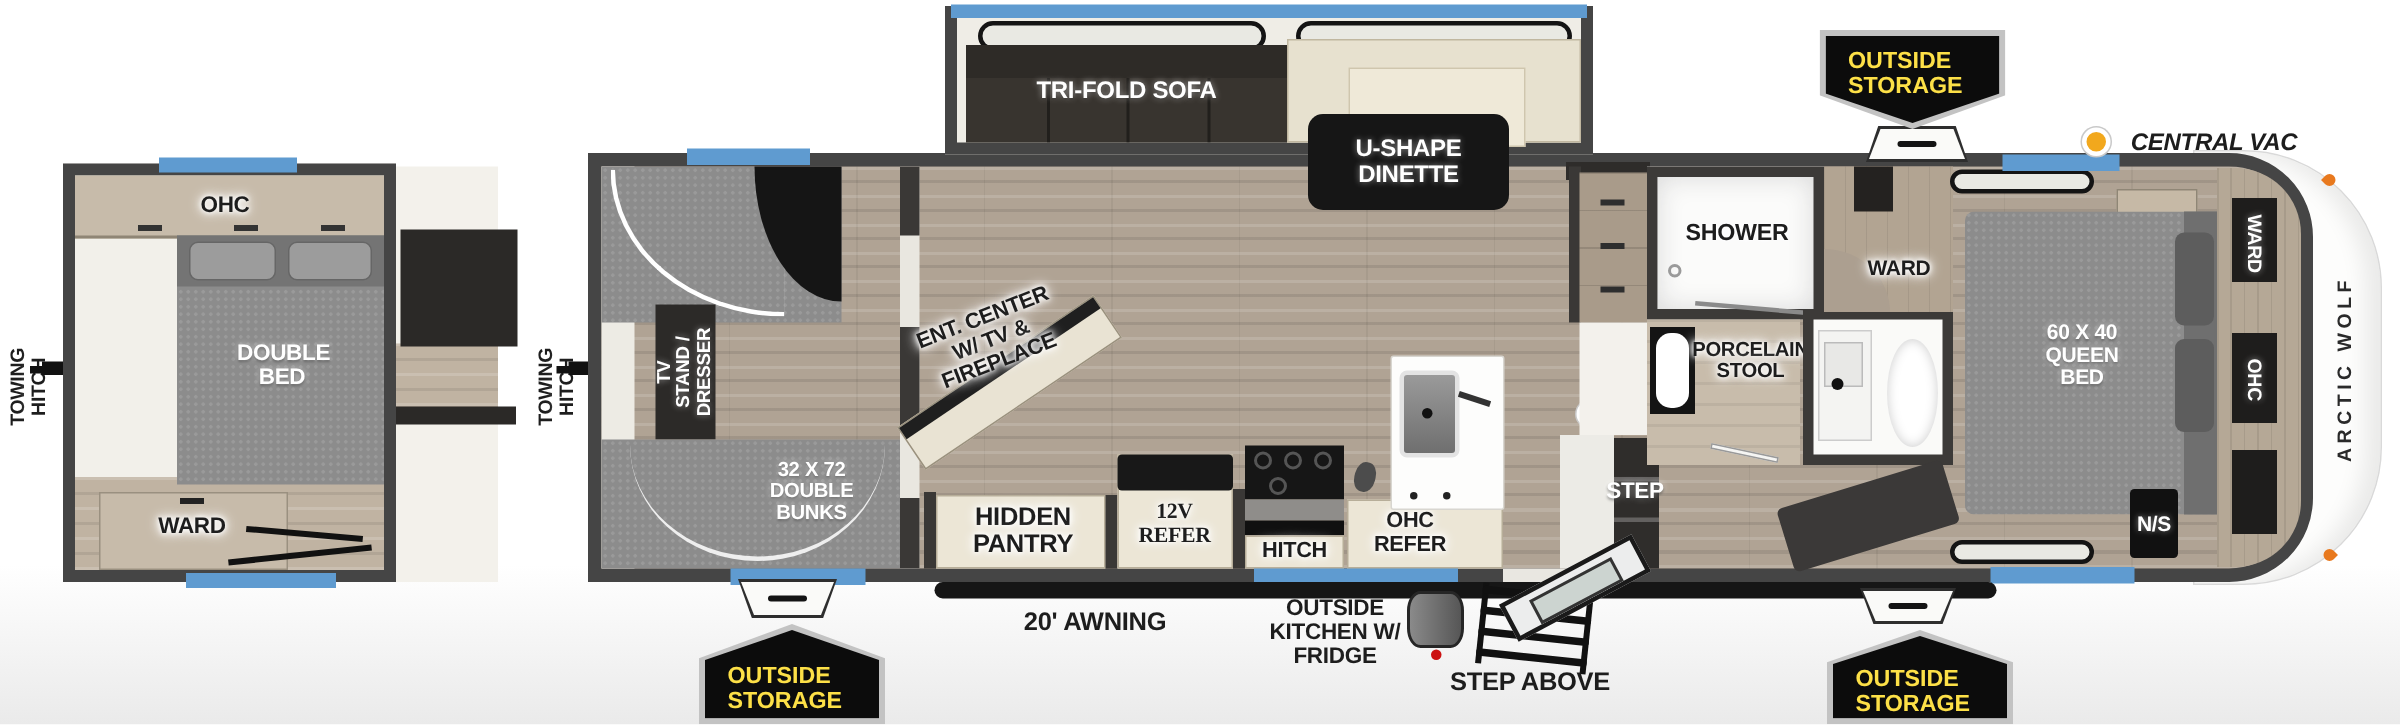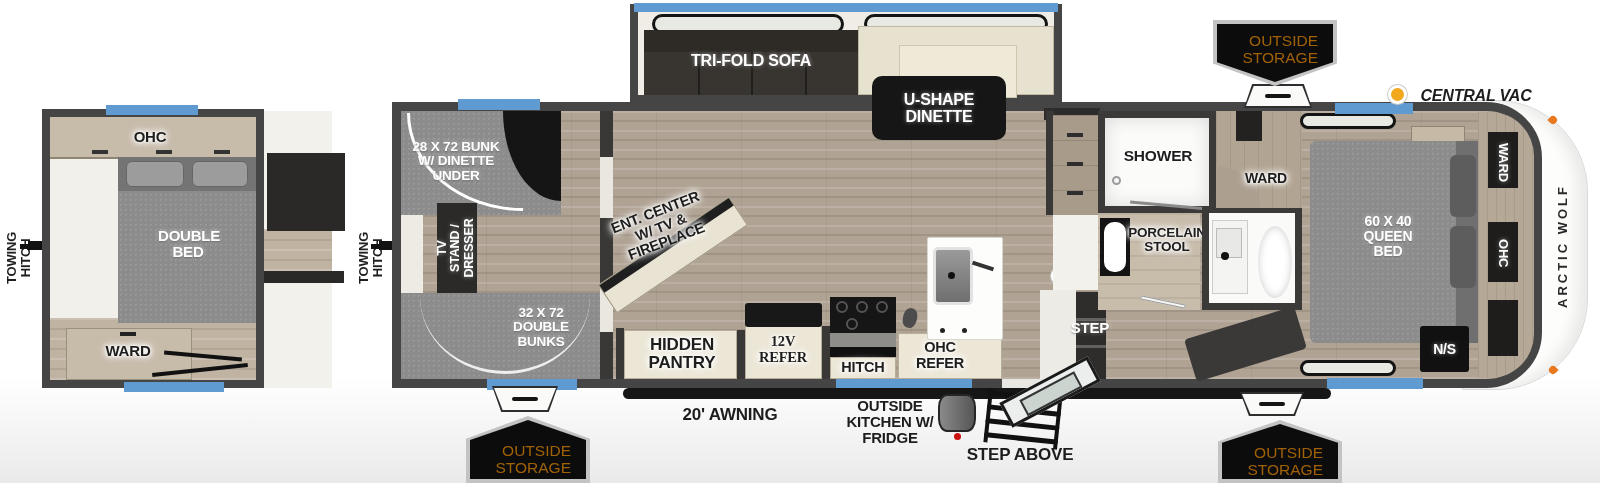--- a/index.html
+++ b/index.html
@@ -17,21 +17,21 @@
   .tan{background:#c7bbaa;}
   .darkwall{background:#3a3836;}
   .blue{background:#5f9bd0;}
   .lbl{font-weight:700;text-align:center;line-height:1.07;letter-spacing:-0.2px;}
   .lblD{color:#1d1d1d;text-shadow:0 0 3px #fff,0 0 5px #fff,0 0 8px #fff,0 0 10px #fff;}
   .lblW{color:#fff;text-shadow:0 0 4px rgba(255,255,255,.55),0 1px 2px rgba(0,0,0,.45);}
   .flexc{display:flex;align-items:center;justify-content:center;}
   .vlabel{writing-mode:vertical-rl;}
   .badge{background:#c3c3c3;}
   .badge-inner{position:absolute;inset:4px;background:#0c0c0c;display:flex;justify-content:center;}
-  .badge-text{width:86px;text-align:right;color:#a16207;font-weight:400;font-size:15.5px;line-height:1.1;}
+  .badge-text{width:86px;text-align:left;color:#fde047;font-weight:700;font-size:15.5px;line-height:1.1;}
   .clip-down{clip-path:polygon(0 0,100% 0,100% 66%,50% 100%,0 66%);}
   .clip-up{clip-path:polygon(50% 0,100% 34%,100% 100%,0 100%,0 34%);}
   .flap{background:#2e2e2e;}
   .flap-inner{position:absolute;inset:2px;background:#fafaf8;display:flex;align-items:center;justify-content:center;}
   .flap-dash{width:26px;height:4px;background:#141414;border-radius:2px;}
   .window-frame{border:3px solid #141414;border-radius:8px;background:#e9e9e3;}
 </style>
 </head>
 <body>
 
@@ -81,21 +81,20 @@
   <div class="a lbl vlabel" style="left:1556px;top:146px;height:200px;font-size:13px;letter-spacing:3px;color:#2a2a2a;transform:rotate(180deg);">ARCTIC WOLF</div>
   <div class="a" style="left:1549px;top:116px;width:8px;height:8px;background:#e8791e;border-radius:50% 50% 50% 0;transform:rotate(45deg);"></div>
   <div class="a" style="left:1549px;top:366px;width:8px;height:8px;background:#e8791e;border-radius:50% 0 50% 50%;transform:rotate(45deg);"></div>
 
   <div class="a wood" style="left:392px;top:102px;width:1150px;height:286px;border:9px solid #454545;border-radius:0 56px 56px 0;"></div>
 
   <div class="a" style="left:401px;top:111px;width:22px;height:268px;background:#edebe4;"></div>
   <div class="a gray" style="left:401px;top:111px;width:160px;height:104px;"></div>
   <div class="a" style="left:407px;top:113px;width:116px;height:98px;border-left:3px solid #fff;border-bottom:3px solid #fff;border-bottom-left-radius:100%;"></div>
   <div class="a" style="left:503px;top:111px;width:58px;height:90px;background:#151515;border-bottom-left-radius:100%;"></div>
-  <div class="a lbl lblW" style="left:408px;top:140px;width:96px;font-size:13.5px;">28 X 72 BUNK W/ DINETTE UNDER</div>
 
   <div class="a flexc" style="left:437px;top:203px;width:40px;height:90px;background:#2c2a28;">
     <div class="lbl lblW" style="transform:rotate(-90deg);width:78px;font-size:12.5px;">TV STAND / DRESSER</div>
   </div>
 
   <div class="a gray" style="left:401px;top:293px;width:210px;height:86px;"></div>
   <div class="a" style="left:420px;top:288px;width:170px;height:86px;border-bottom:3px solid rgba(255,255,255,.85);border-bottom-left-radius:50% 90%;border-bottom-right-radius:50% 90%;"></div>
   <div class="a lbl lblW" style="left:505px;top:306px;width:72px;font-size:13.5px;">32 X 72 DOUBLE BUNKS</div>
 
   <div class="a" style="left:600px;top:111px;width:13px;height:268px;background:#e9e7e0;"></div>
@@ -181,21 +180,21 @@
   <div class="a" style="left:1188px;top:322px;width:115px;height:44px;background:#3b3938;border-radius:4px;transform:rotate(-17deg);"></div>
 
   <div class="a" style="left:1411px;top:126px;width:54px;height:42px;background:#c6b9a6;border:1px solid #8f8676;"></div>
   <div class="a" style="left:1430px;top:160px;width:18px;height:4px;background:#222;"></div>
   <div class="a gray" style="left:1310px;top:141px;width:172px;height:202px;border-radius:6px 0 0 6px;"></div>
   <div class="a" style="left:1456px;top:141px;width:26px;height:202px;background:#6f6f6f;"></div>
   <div class="a" style="left:1450px;top:155px;width:26px;height:62px;background:#5d5d5d;border-radius:6px;"></div>
   <div class="a" style="left:1450px;top:226px;width:26px;height:62px;background:#5d5d5d;border-radius:6px;"></div>
   <div class="a lbl lblW" style="left:1356px;top:214px;width:64px;font-size:14px;">60 X 40 QUEEN BED</div>
 
-  <div class="a flexc" style="left:1420px;top:326px;width:49px;height:46px;background:#111;border-radius:3px;">
+  <div class="a flexc" style="left:1420px;top:326px;width:32px;height:46px;background:#111;border-radius:3px;">
     <div class="lbl lblW" style="font-size:14px;">N/S</div>
   </div>
 
   <div class="a" style="left:1478px;top:112px;width:56px;height:266px;background:#b5a896;background-image:repeating-linear-gradient(90deg,rgba(0,0,0,.08) 0 1px,transparent 1px 9px);border-radius:0 44px 44px 0;"></div>
   <div class="a" style="left:1488px;top:132px;width:30px;height:56px;background:#1e1d1c;"></div>
   <div class="a" style="left:1488px;top:222px;width:30px;height:60px;background:#1e1d1c;"></div>
   <div class="a" style="left:1488px;top:300px;width:30px;height:56px;background:#1e1d1c;"></div>
   <div class="a lbl lblW vlabel" style="left:1496px;top:134px;height:56px;font-size:13px;">WARD</div>
   <div class="a lbl lblW vlabel" style="left:1496px;top:228px;height:50px;font-size:13px;">OHC</div>
 

